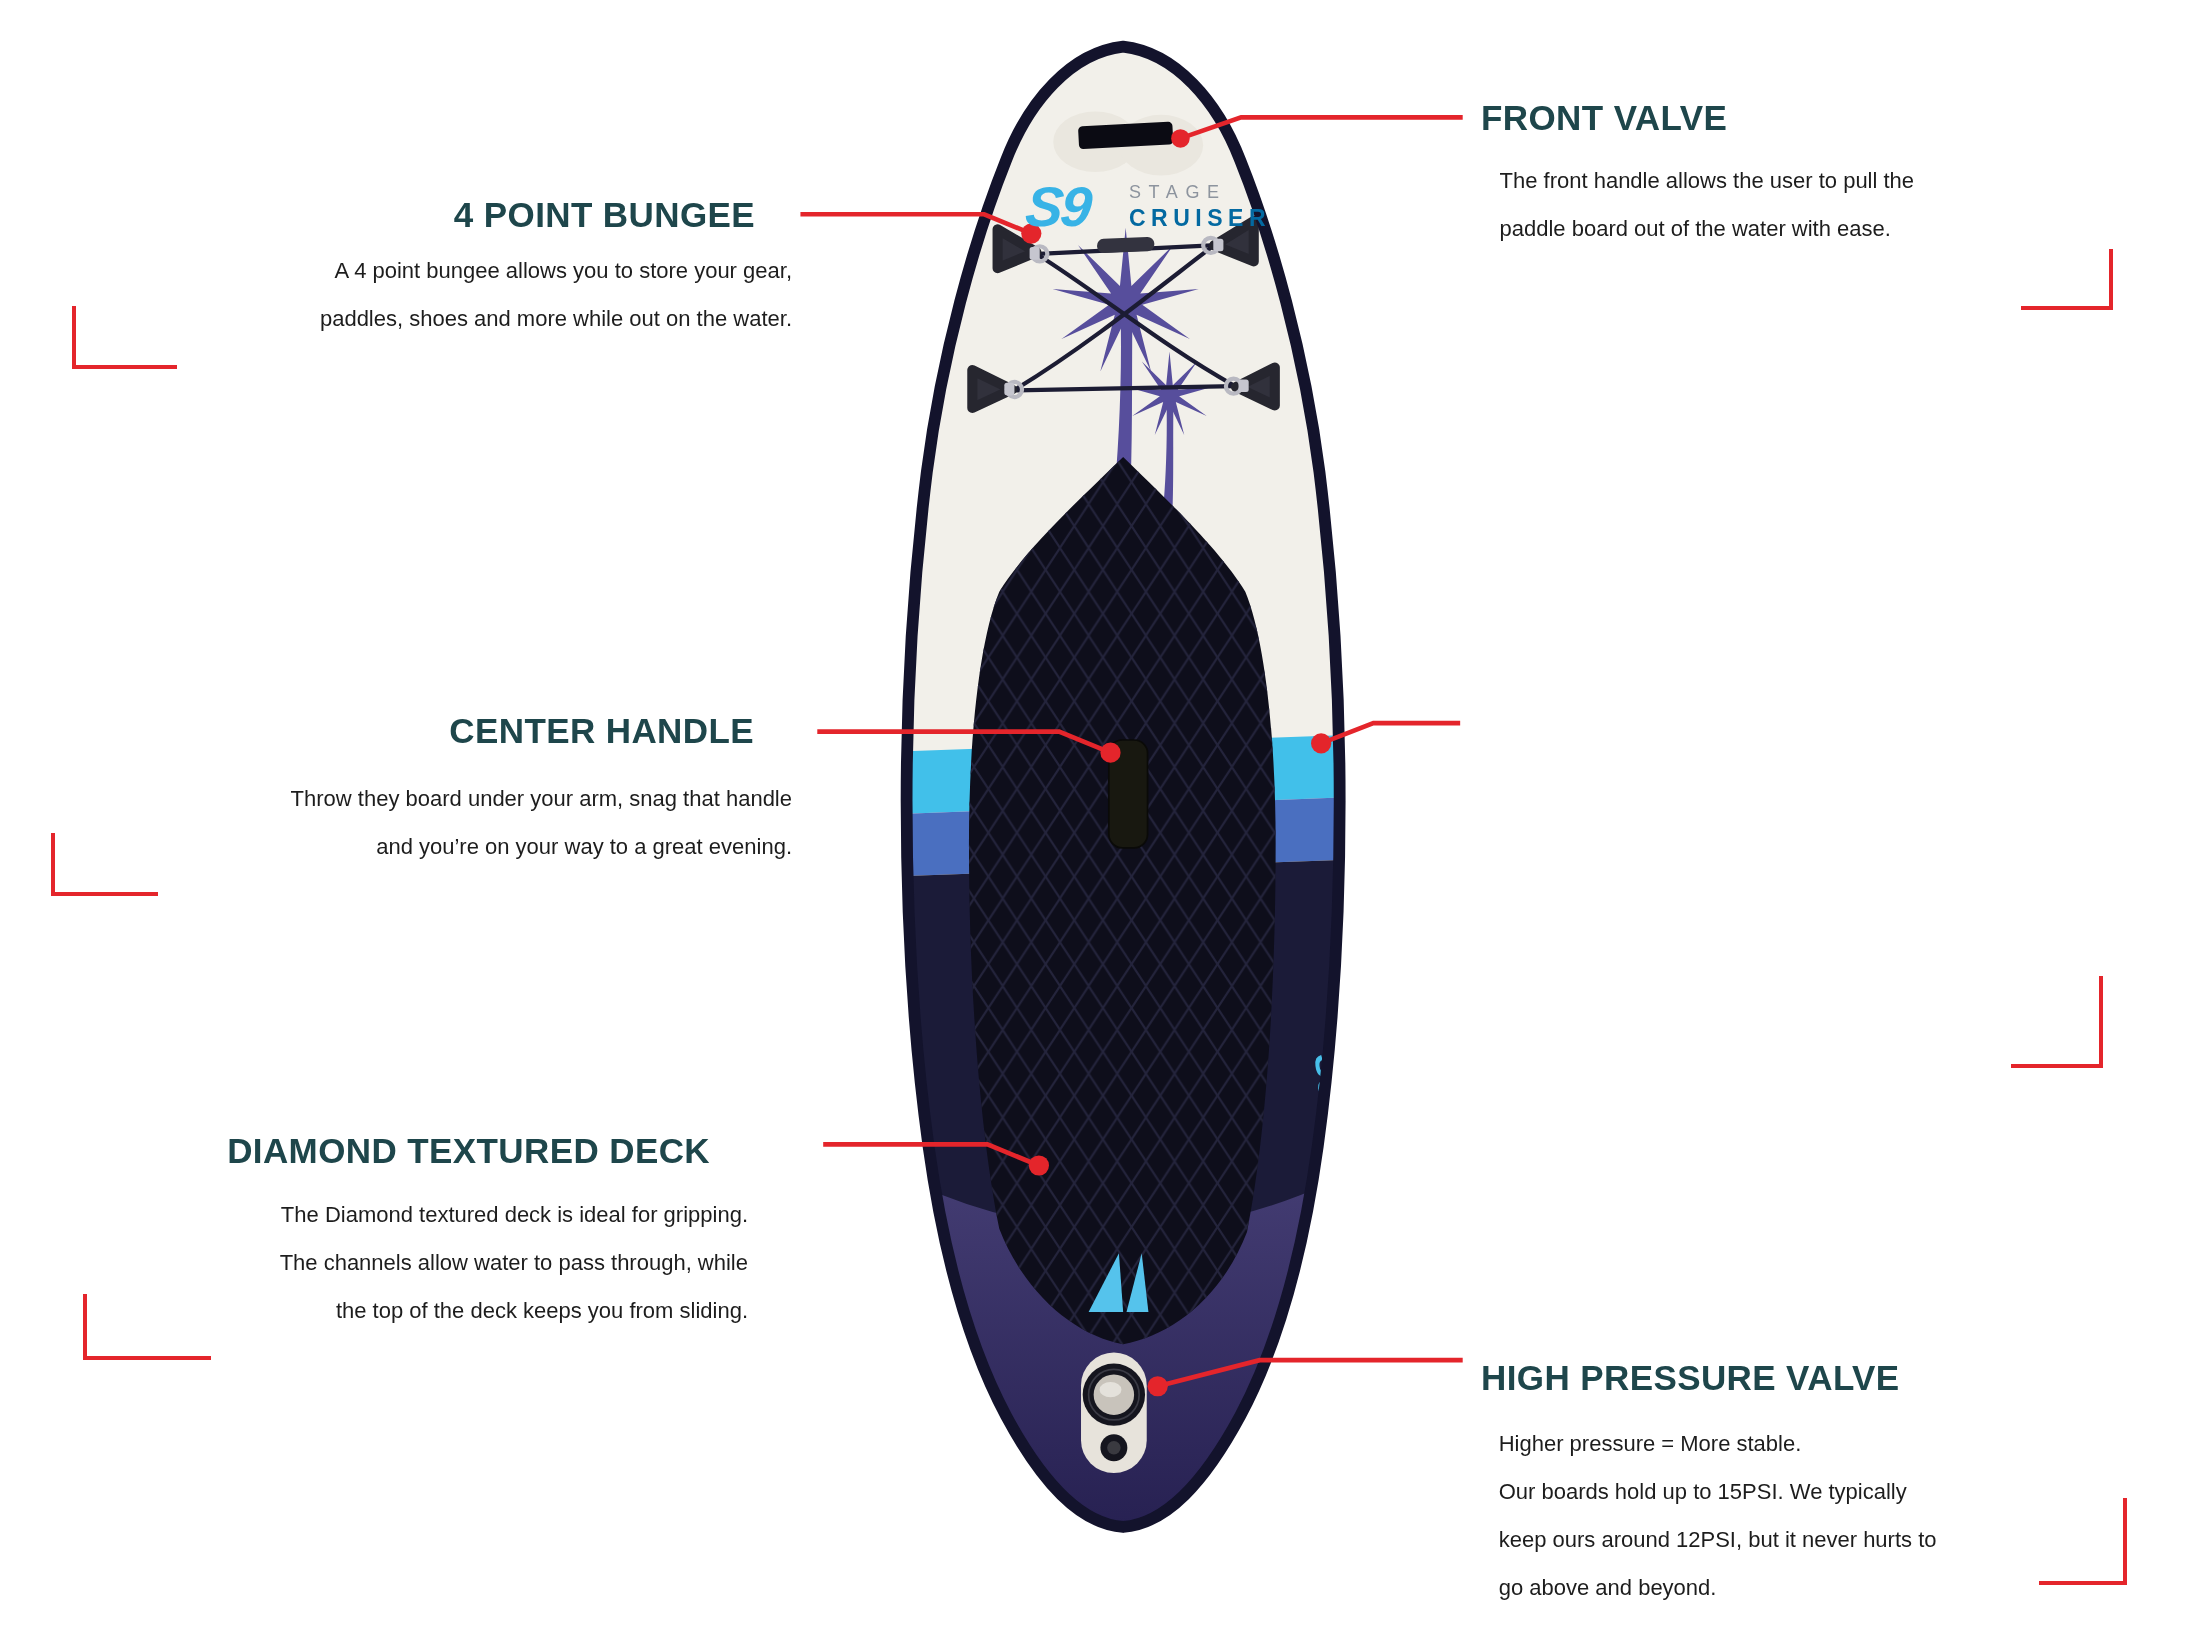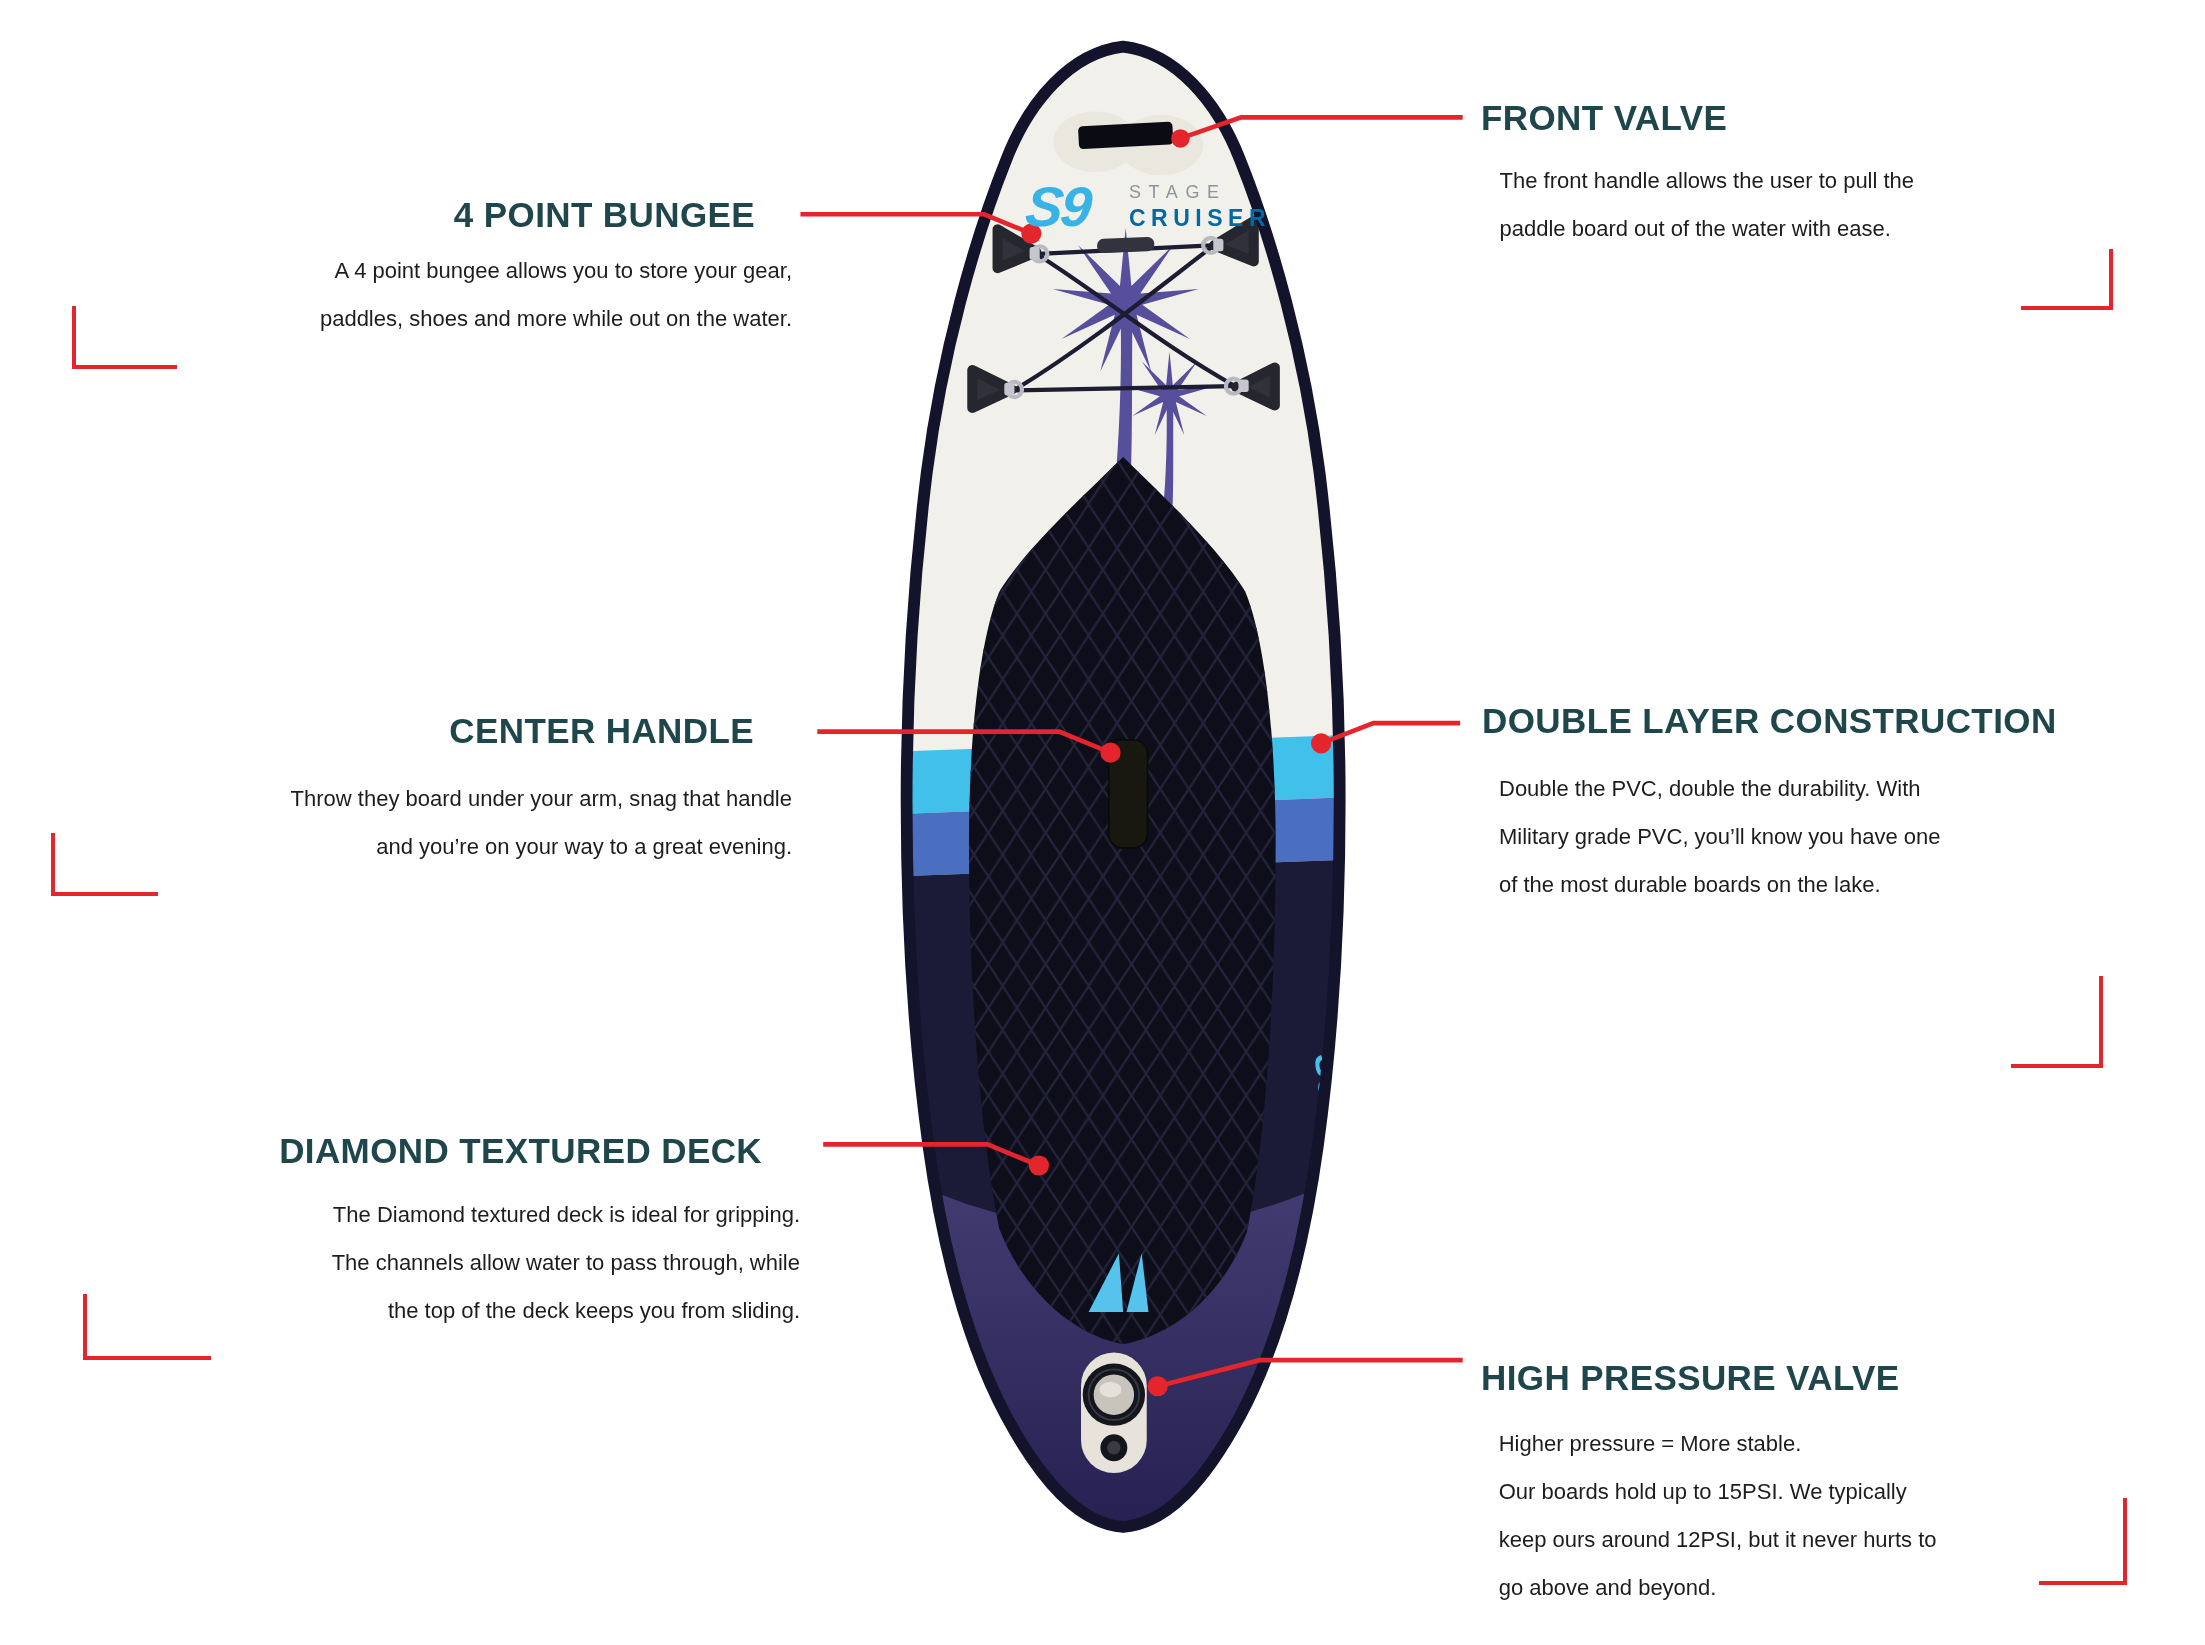--- a/index.html
+++ b/index.html
@@ -38,21 +38,21 @@
   #c-front{left:1481px;top:98px;}
   #c-front .callout-body{margin-top:18.5px;margin-left:18.5px;}
 
   #c-center{right:1413px;top:711px;}
   #c-center .callout-title{margin-right:38px;}
   #c-center .callout-body{margin-top:23.6px;}
 
   #c-double{left:1482px;top:701px;}
   #c-double .callout-body{margin-top:23.6px;margin-left:17px;}
 
-  #c-diamond{right:1405px;top:1131px;}
+  #c-diamond{right:1457px;top:1131px;}
   #c-diamond .callout-title{margin-right:38px;}
   #c-diamond .callout-body{margin-top:20px;}
 
   #c-valve{left:1481px;top:1358px;}
   #c-valve .callout-body{margin-top:22px;margin-left:17.7px;}
 
   
   .bracket{position:absolute;border:0 solid #e4252b;}
   .bracket.bl-corner{border-left-width:4.2px;border-bottom-width:4.2px;}
   .bracket.br-corner{border-right-width:4.2px;border-bottom-width:4.2px;}
@@ -248,26 +248,20 @@
     <div class="callout-body">The front handle allows the user to pull the
 paddle board out of the water with ease.</div>
   </div>
 
   <div class="callout align-right" id="c-center">
     <div class="callout-title">CENTER HANDLE</div>
     <div class="callout-body">Throw they board under your arm, snag that handle
 and you’re on your way to a great evening.</div>
   </div>
 
-  <div class="callout align-left" id="c-double">
-    <div class="callout-title">DOUBLE LAYER CONSTRUCTION</div>
-    <div class="callout-body">Double the PVC, double the durability. With
-Military grade PVC, you’ll know you have one
-of the most durable boards on the lake.</div>
-  </div>
 
   <div class="callout align-right" id="c-diamond">
     <div class="callout-title">DIAMOND TEXTURED DECK</div>
     <div class="callout-body">The Diamond textured deck is ideal for gripping.
 The channels allow water to pass through, while
 the top of the deck keeps you from sliding.</div>
   </div>
 
   <div class="callout align-left" id="c-valve">
     <div class="callout-title">HIGH PRESSURE VALVE</div>

